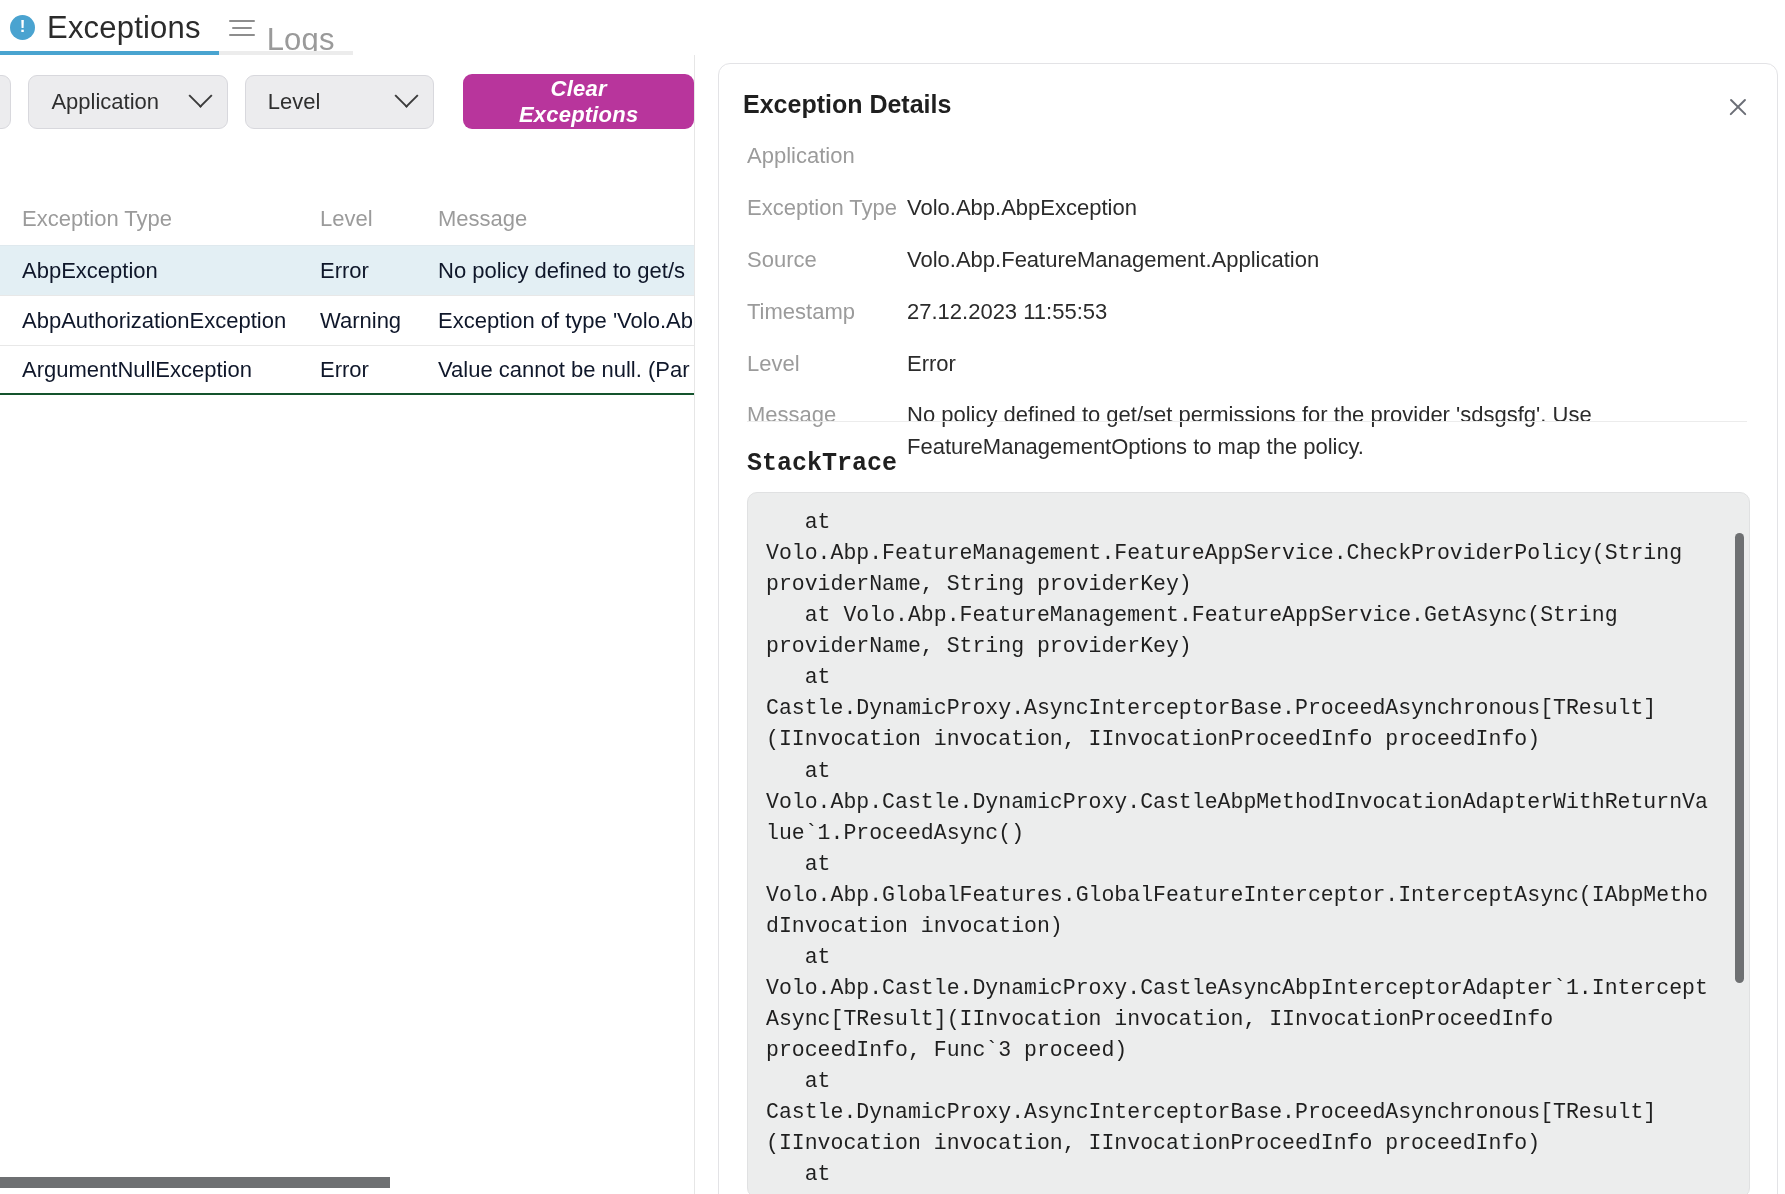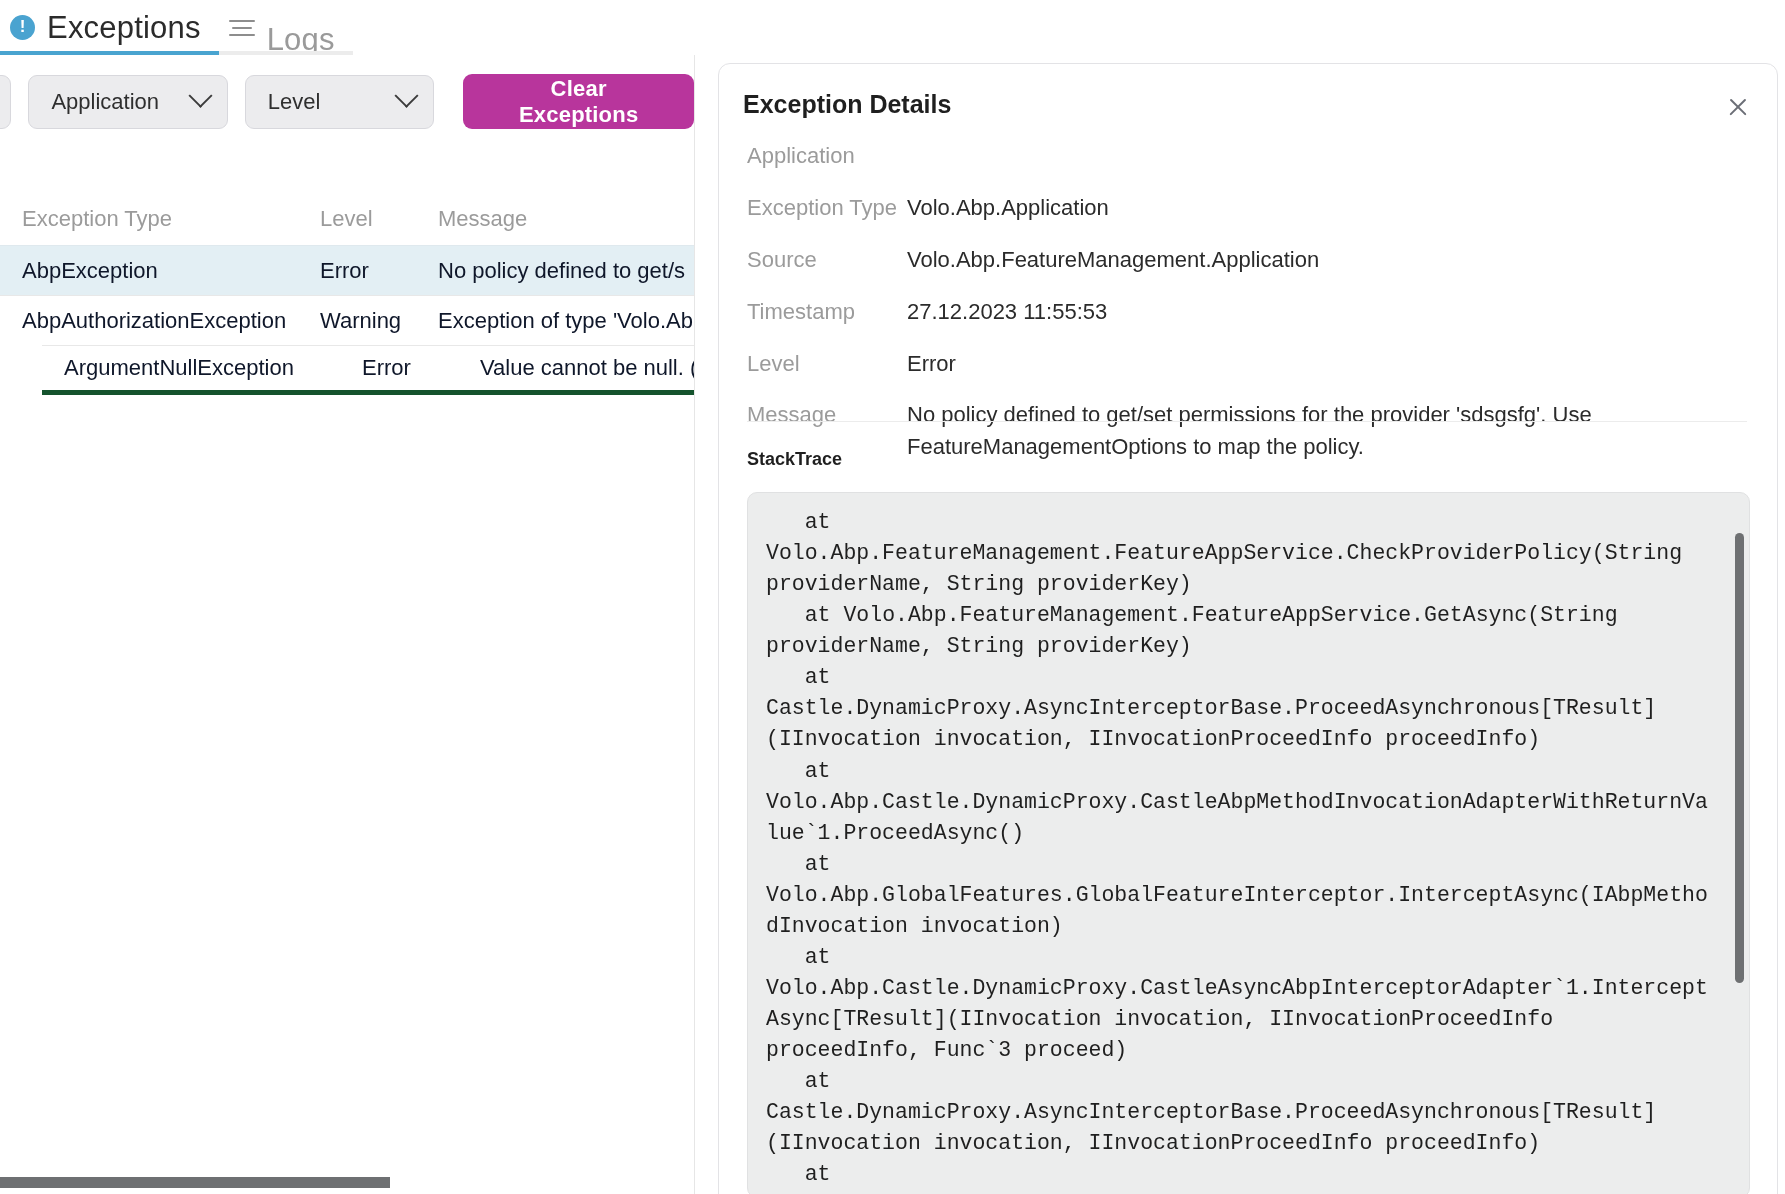--- a/index.html
+++ b/index.html
@@ -78,30 +78,31 @@
     width: 17px; height: 17px; border-right: 2.4px solid #3b3b3b;
     border-bottom: 2.4px solid #3b3b3b; transform: rotate(45deg) translate(-4px,-4px);
     flex: 0 0 auto;
   }
   .clear-btn {
     height: 55px; background: #b8359c; color: #fff;
     border: none; border-radius: 9px; margin-left: 29px;
     padding: 0 26px; font-size: 22px; font-weight: bold;
     font-family: "Liberation Sans", sans-serif; cursor: pointer;
     letter-spacing: .2px;
+    font-style: italic;
   }
 
   
   .table { position: absolute; left: 0; top: 138px; width: 695px; }
   .trow { display: flex; align-items: center; height: 50px; }
   .thead { height: 52px; }
   .thead .cell { color: #9b9b9b; font-size: 22px; }
   .trow.body { border-top: 1px solid #e8e8e8; height: 50px; }
   .trow.body.selected { background: #e3eff4; border-top-color: #dfe9ee; }
-  .trow.body:last-child { border-bottom: 5px solid #14532d; margin-left: 42px; }
+  .trow.body:last-child { border-bottom: 2px solid #14532d; }
   .cell { font-size: 22px; color: #0f172a; white-space: nowrap; overflow: hidden; }
   .c-type { width: 320px; padding-left: 22px; }
   .c-level { width: 118px; }
   .c-msg { flex: 1; }
 
   .hscroll {
     position: absolute; left: 0; bottom: 6px; height: 11px;
     width: 390px; background: #6e7072; border-radius: 0;
   }
 
@@ -135,21 +136,21 @@
     font-size: 22px; color: #9b9b9b; line-height: 1.45;
   }
   .f-value { font-size: 22px; color: #2b2b2b; line-height: 1.45; max-width: 810px; }
 
   .divider {
     position: absolute; left: 28px; top: 357px;
     width: 1000px; height: 1px; background: #ececec;
   }
   .stack-title {
     position: absolute; left: 28px; top: 385px;
-    font-size: 18px; font-weight: bold; color: #1f1f1f;
+    font-size: 25px; font-weight: bold; color: #1f1f1f; font-family: Liberation Mono, monospace;
   }
   .stack-box {
     position: absolute; left: 28px; top: 428px;
     width: 1003px; height: 706px;
     background: #eceded; border: 1px solid #e0e1e2;
     border-radius: 10px; overflow: hidden;
   }
   .stack-pre {
     padding: 14px 30px 14px 18px;
     font-family: Liberation Mono, monospace;
@@ -230,21 +231,21 @@
   <div class="details-card">
     <div class="details-title">Exception Details</div>
     <div class="close-btn"></div>
 
     <div class="fields">
       <div class="field">
         <div class="f-label">Application</div>
       </div>
       <div class="field">
         <div class="f-label">Exception Type</div>
-        <div class="f-value">Volo.Abp.Application</div>
+        <div class="f-value">Volo.Abp.AbpException</div>
       </div>
       <div class="field">
         <div class="f-label">Source</div>
         <div class="f-value">Volo.Abp.FeatureManagement.Application</div>
       </div>
       <div class="field">
         <div class="f-label">Timestamp</div>
         <div class="f-value">27.12.2023 11:55:53</div>
       </div>
       <div class="field">

